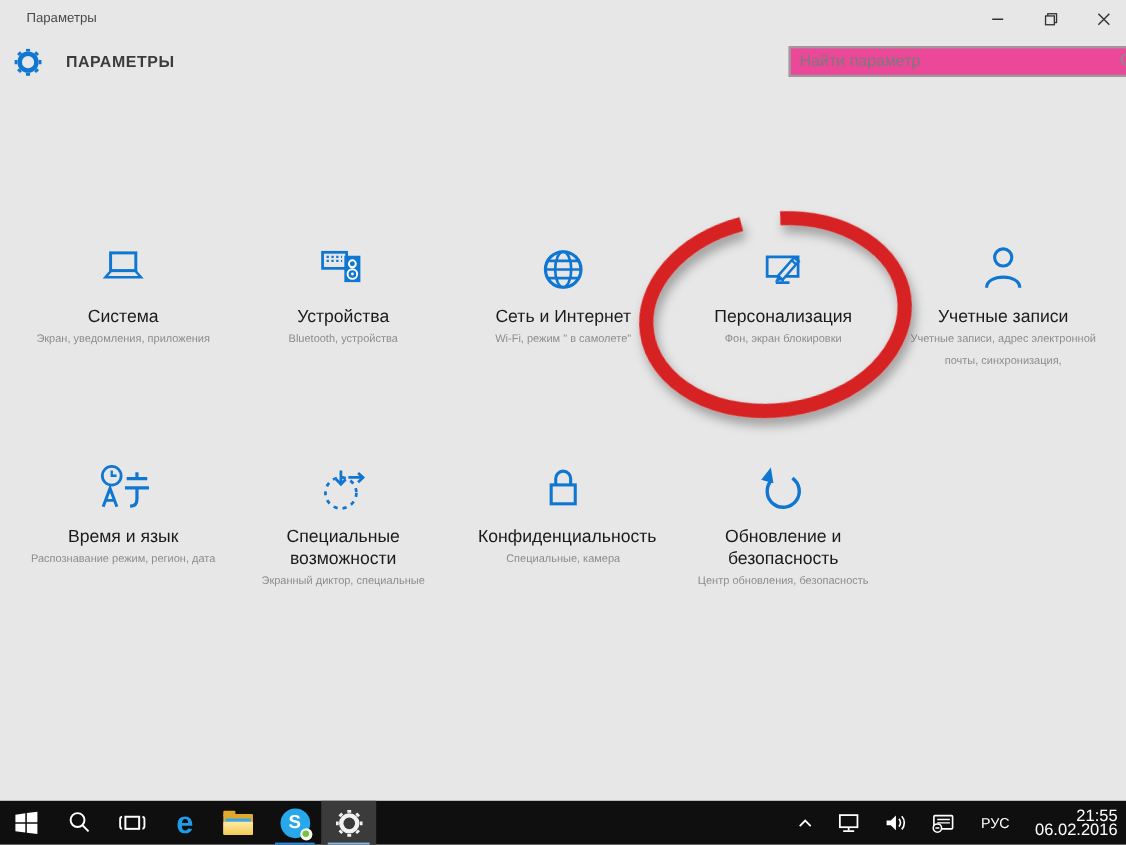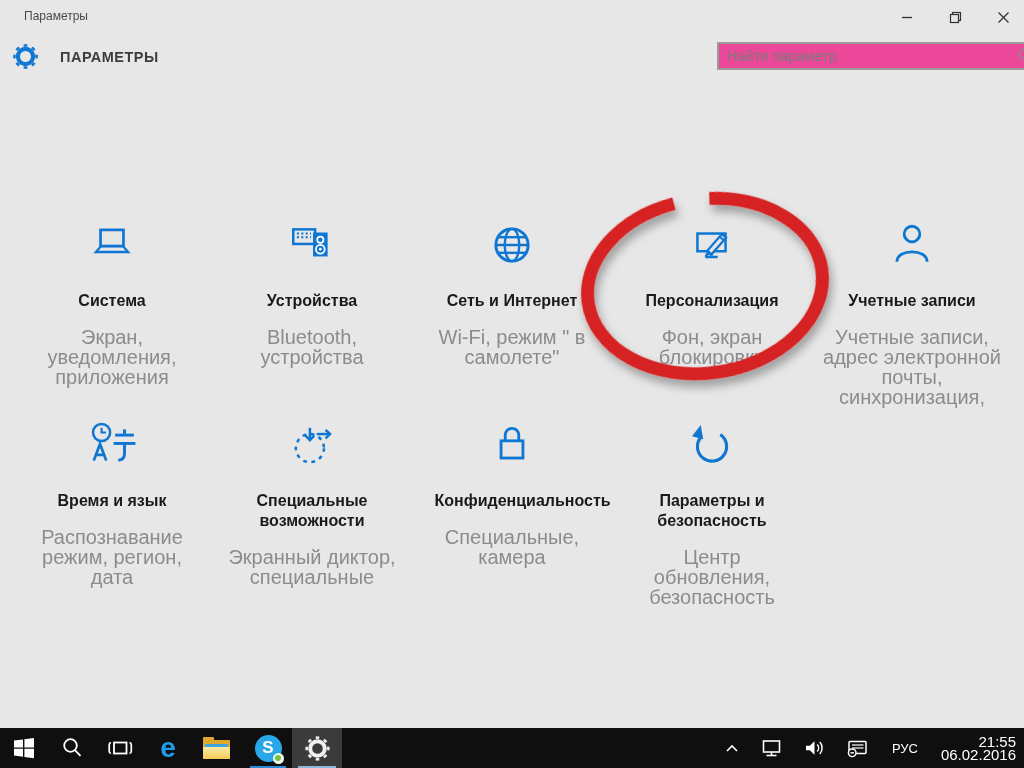--- a/index.html
+++ b/index.html
@@ -19,22 +19,22 @@
   .app-title { position:absolute; left:60px; top:49px; font-size:14.5px; font-weight:600; letter-spacing:0.5px; color:#3c3c3c; }
   .searchbox { position:absolute; left:717px; top:42px; width:326px; height:28px; background:#ec4899; border:2px solid #9b9b9b; display:flex; align-items:center; }
   .searchbox input { flex:1; border:none; outline:none; background:transparent; font-family:"Liberation Sans",sans-serif; font-size:14.5px; color:#333; padding:0 4px 0 8px; }
   .searchbox input::placeholder { color:#7a7a7a; }
   .search-glyph { width:20px; height:20px; margin-right:5px; flex:0 0 auto; }
 
   
   .tile { position:absolute; width:200px; height:195px; text-align:center; cursor:pointer; }
   .tile .icon-wrap { height:58px; display:flex; align-items:flex-end; justify-content:center; }
   .tile .icon-wrap svg { display:block; }
-  .tile-title { margin:21px auto 0; max-width:155px; font-size:16px; color:#1a1a1a; line-height:20px;font-weight:bold; }
-  .tile-sub { margin:16px auto 0; max-width:172px; font-size:20px; color:#8c8c8c; line-height:20px; }
+  .tile-title { margin:9px auto 0; max-width:155px; font-size:16px; color:#1a1a1a; line-height:20px; }
+  .tile-sub { margin:0 auto 0; max-width:172px; font-size:10px; color:#8c8c8c; line-height:20px; }
   .tile-sub.narrow { max-width:122px; }
   .tile-sub.wide { max-width:186px; }
 
   .r1 { top:212px; } .r2 { top:412px; }
   .c1 { left:12px; } .c2 { left:212px; } .c3 { left:412px; } .c4 { left:612px; } .c5 { left:812px; }
 
   
   .annotation { position:absolute; left:570px; top:176px; width:276px; height:232px; pointer-events:none; }
 
   
@@ -235,21 +235,21 @@
     <div class="tile-sub">Специальные, камера</div>
   </div>
 
   <div class="tile r2 c4">
     <div class="icon-wrap">
         <svg width="50" height="50" viewBox="0 0 48 48">
       <path d="M13.3 16.5 A14 14 0 1 0 32 14" fill="none" stroke="#0f76d2" stroke-width="3"></path>
       <path d="M15.5 18.5 L4.8 15.5 L13.2 4.8 Z" fill="#0f76d2"></path>
     </svg>
       </div>
-    <div class="tile-title">Параметры и безопасность</div>
+    <div class="tile-title">Обновление и безопасность</div>
     <div class="tile-sub">Центр обновления, безопасность</div>
   </div>
 
   <svg class="annotation" viewBox="0 0 276 232">
     <defs>
       <filter id="annshadow" x="-30%" y="-30%" width="160%" height="160%">
         <feDropShadow dx="2" dy="7" stdDeviation="5" flood-color="#000" flood-opacity="0.32"></feDropShadow>
       </filter>
     </defs>
     <ellipse cx="135" cy="110" rx="118" ry="87" fill="none" stroke="#d62222" stroke-width="13" transform="rotate(-8 135 110)" stroke-dasharray="466 36 400" filter="url(#annshadow)"></ellipse>

